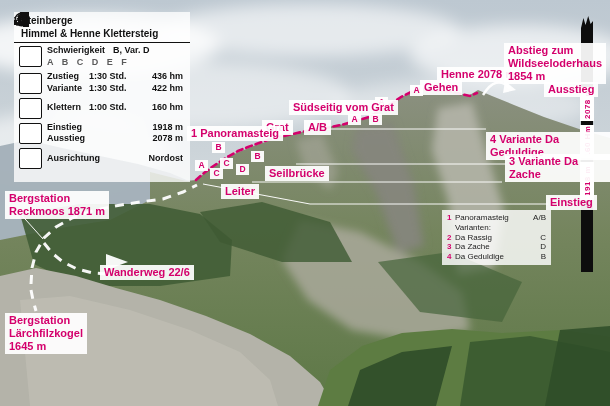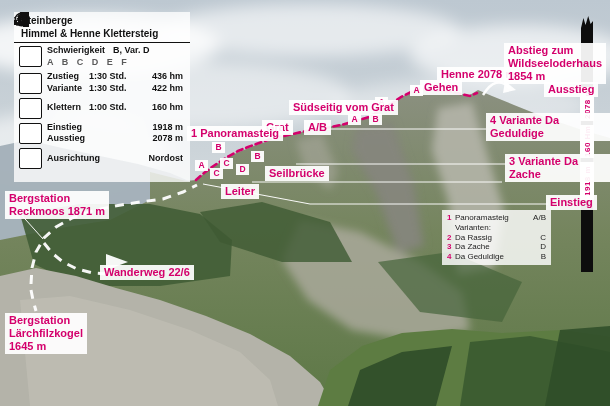--- a/index.html
+++ b/index.html
@@ -136,21 +136,21 @@
   <div class="plabel" style="left:504px;top:43px">Abstieg zum
 Wildseeloderhaus
 1854 m</div>
   <div class="plabel" style="left:544px;top:82px">Ausstieg</div>
   <div class="plabel" style="left:289px;top:100px">Südseitig vom Grat</div>
   <div class="plabel" style="left:262px;top:120px">Grat</div>
   <div class="plabel" style="left:304px;top:120px">A/B</div>
   <div class="plabel" style="left:187px;top:126px">1 Panoramasteig</div>
   <div class="plabel" style="left:265px;top:166px">Seilbrücke</div>
   <div class="plabel" style="left:221px;top:184px">Leiter</div>
-  <div class="plabel" style="left:486px;top:113px">4 Variante Da Geduldige</div>
+  <div class="plabel" style="left:486px;top:132px">4 Variante Da Geduldige</div>
   <div class="plabel" style="left:505px;top:154px">3 Variante Da Zache</div>
   <div class="plabel" style="left:546px;top:195px">Einstieg</div>
   <div class="plabel" style="left:5px;top:191px">Bergstation
 Reckmoos 1871 m</div>
   <div class="plabel" style="left:100px;top:265px">Wanderweg 22/6</div>
   <div class="plabel" style="left:5px;top:313px">Bergstation
 Lärchfilzkogel
 1645 m</div>
 
   <div class="marker" style="left:410px;top:85px">A</div>

